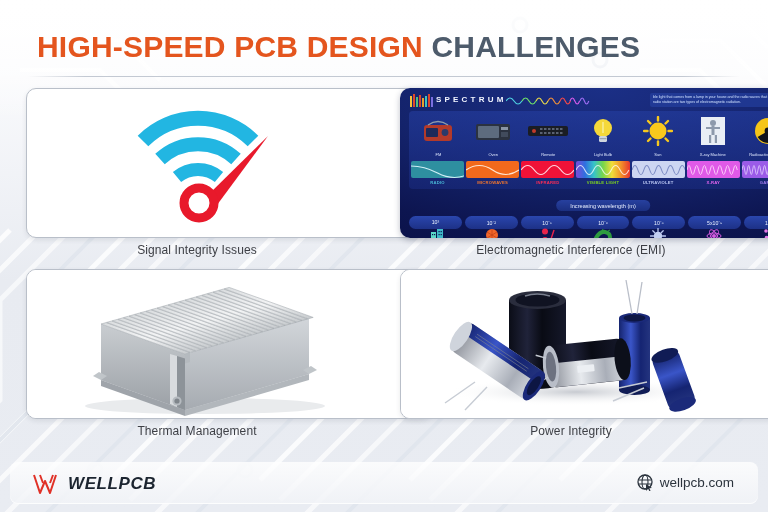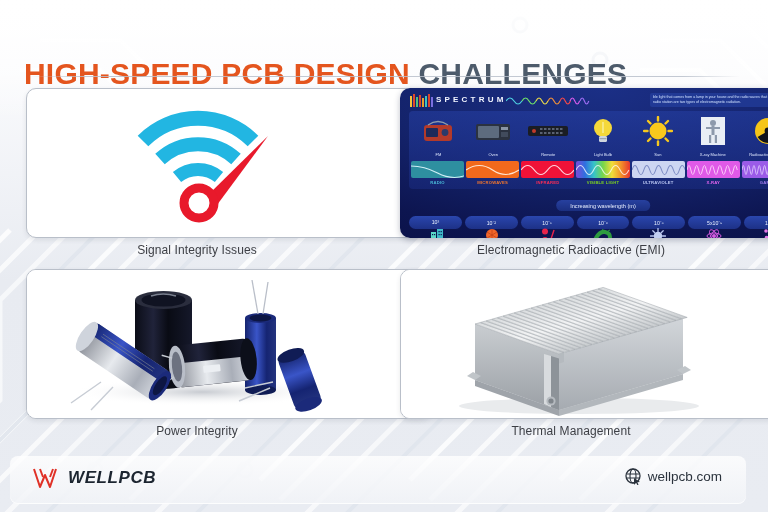--- a/index.html
+++ b/index.html
@@ -19,24 +19,23 @@
 
   
   .topfade{
     position:absolute;left:0;right:0;top:0;height:120px;
     background:linear-gradient(180deg,rgba(255,255,255,.97),rgba(255,255,255,.55) 60%,rgba(255,255,255,0));
     pointer-events:none;
   }
 
   
   .title{
-    position:absolute;left:24px;top:32px;
+    position:absolute;left:37px;top:32px;
     font-size:30px;font-weight:bold;letter-spacing:.2px;line-height:1;
     white-space:nowrap;
-    margin-top:27px;
   }
   .title .a{color:#e4551e;}
   .title .b{color:#4d5b6b;}
   .rule{
     position:absolute;left:28px;top:76px;width:712px;height:1px;
     background:linear-gradient(90deg,rgba(190,196,206,.0),rgba(185,192,203,.85) 8%,rgba(185,192,203,.85) 92%,rgba(190,196,206,0));
   }
 
   
   .grid{
@@ -103,21 +102,21 @@
   .scale{position:absolute;left:9px;right:9px;top:128px;display:flex;gap:3px;}
   .pill{
     flex:1;background:linear-gradient(180deg,#2a46ad,#1d3187);border-radius:7px;
     color:#e9f0ff;font-size:5.2px;text-align:center;padding:2.5px 0;
   }
   .objrow{position:absolute;left:9px;right:9px;top:140px;display:flex;}
   .obj{flex:1;text-align:center;font-size:11px;line-height:1;}
 
   
   .footer{
-    position:absolute;left:10px;right:22px;bottom:8px;height:48px;
+    position:absolute;left:10px;right:10px;bottom:8px;height:42px;
     border-radius:8px;
     background:linear-gradient(180deg,rgba(255,255,255,.80),rgba(241,243,247,.86));
     box-shadow:0 -1px 0 rgba(255,255,255,.8) inset;
   }
   .brand{position:absolute;left:22px;top:10px;display:flex;align-items:center;gap:6px;}
   .brand-text{
     font-size:17px;font-weight:bold;font-style:italic;color:#1c2530;letter-spacing:.6px;
   }
   .site{
     position:absolute;right:24px;top:12px;display:flex;align-items:center;gap:6px;
@@ -488,21 +487,93 @@
                   <circle cx="4" cy="3" r="1.8"></circle>
                     <circle cx="10" cy="5" r="1.8"></circle>
                   <circle cx="4.5" cy="9.5" r="1.8"></circle>
                     <circle cx="10.5" cy="11" r="1.8"></circle>
                 </g>
               </svg>
             </div>
           </div>
         </div>
       </div>
-      <div class="caption">Electromagnetic Radioactive (EMI)</div>
+      <div class="caption">Electromagnetic Interference (EMI)</div>
+    </div>
+
+    <div class="cell">
+      <div class="card">
+        <svg viewBox="0 0 342 150" width="342" height="150" aria-hidden="true">
+          <defs>
+            <linearGradient id="fintop" x1="0" y1="0" x2="1" y2="0">
+              <stop offset="0%" stop-color="#d9dcde"></stop>
+                <stop offset="50%" stop-color="#f2f3f4"></stop>
+              <stop offset="100%" stop-color="#c6cacd"></stop>
+            </linearGradient>
+            <linearGradient id="sideg" x1="0" y1="0" x2="0" y2="1">
+              <stop offset="0%" stop-color="#c9cdd1"></stop>
+                <stop offset="100%" stop-color="#9ba0a6"></stop>
+            </linearGradient>
+            <linearGradient id="frontg" x1="0" y1="0" x2="0" y2="1">
+              <stop offset="0%" stop-color="#d2d6da"></stop>
+                <stop offset="100%" stop-color="#a6abb1"></stop>
+            </linearGradient>
+          </defs>
+          <rect width="342" height="150" fill="#ffffff"></rect>
+          <ellipse cx="178" cy="136" rx="120" ry="8" fill="#e9ebed"></ellipse>
+
+          <path d="M74 110 L158 140 L282 104 L198 78 Z" fill="#c4c8cc"></path>
+          <path d="M74 110 L74 116 L158 146 L158 140 Z" fill="#9fa4aa"></path>
+          <path d="M158 140 L158 146 L282 110 L282 104 Z" fill="#b2b7bc"></path>
+
+          <path d="M158 140 L282 104 L282 48 L158 84 Z" fill="url(#frontg)"></path>
+          <path d="M74 110 L158 140 L158 84 L74 54 Z" fill="url(#sideg)"></path>
+
+          <g>
+            <g fill="url(#fintop)" stroke="#9aa0a6" stroke-width="0.5">
+              <path d="M74 54 L158 84 L163 82.6 L79 52.6 Z"></path>
+              <path d="M79.6 52.4 L163.6 82.4 L168.6 81 L84.6 51 Z"></path>
+              <path d="M85.2 50.8 L169.2 80.8 L174.2 79.4 L90.2 49.4 Z"></path>
+              <path d="M90.8 49.2 L174.8 79.2 L179.8 77.8 L95.8 47.8 Z"></path>
+              <path d="M96.4 47.6 L180.4 77.6 L185.4 76.2 L101.4 46.2 Z"></path>
+              <path d="M102 46 L186 76 L191 74.6 L107 44.6 Z"></path>
+              <path d="M107.6 44.4 L191.6 74.4 L196.6 73 L112.6 43 Z"></path>
+              <path d="M113.2 42.8 L197.2 72.8 L202.2 71.4 L118.2 41.4 Z"></path>
+              <path d="M118.8 41.2 L202.8 71.2 L207.8 69.8 L123.8 39.8 Z"></path>
+              <path d="M124.4 39.6 L208.4 69.6 L213.4 68.2 L129.4 38.2 Z"></path>
+              <path d="M130 38 L214 68 L219 66.6 L135 36.6 Z"></path>
+              <path d="M135.6 36.4 L219.6 66.4 L224.6 65 L140.6 35 Z"></path>
+              <path d="M141.2 34.8 L225.2 64.8 L230.2 63.4 L146.2 33.4 Z"></path>
+              <path d="M146.8 33.2 L230.8 63.2 L235.8 61.8 L151.8 31.8 Z"></path>
+              <path d="M152.4 31.6 L236.4 61.6 L241.4 60.2 L157.4 30.2 Z"></path>
+              <path d="M158 30 L242 60 L247 58.6 L163 28.6 Z"></path>
+              <path d="M163.6 28.4 L247.6 58.4 L252.6 57 L168.6 27 Z"></path>
+              <path d="M169.2 26.8 L253.2 56.8 L258.2 55.4 L174.2 25.4 Z"></path>
+              <path d="M174.8 25.2 L258.8 55.2 L263.8 53.8 L179.8 23.8 Z"></path>
+              <path d="M180.4 23.6 L264.4 53.6 L269.4 52.2 L185.4 22.2 Z"></path>
+              <path d="M186 22 L270 52 L275 50.6 L191 20.6 Z"></path>
+              <path d="M191.6 20.4 L275.6 50.4 L280.6 49 L196.6 19 Z"></path>
+              <path d="M197.2 18.8 L281.2 48.8 L286.2 47.4 L202.2 17.4 Z"></path>
+            </g>
+
+            <g fill="#b4b9be" opacity=".9">
+              <path d="M158 84 L163 82.6 L163 92 L158 93.4 Z"></path>
+            </g>
+          </g>
+
+          <path d="M150 86 L158 88.6 L158 140 L150 137 Z" fill="#8d9399"></path>
+          <path d="M143 84 L150 86 L150 137 L143 134 Z" fill="#d8dbde"></path>
+
+          <circle cx="150" cy="131" r="4.6" fill="#b6bbc0"></circle>
+          <circle cx="150" cy="131" r="2.6" fill="#7f858b"></circle>
+          <path d="M74 110 L66 106 L72 102 L80 106 Z" fill="#c0c5c9"></path>
+          <path d="M282 104 L290 100 L284 96 L276 100 Z" fill="#c0c5c9"></path>
+        </svg>
+      </div>
+      <div class="caption">Thermal Management</div>
     </div>
 
     <div class="cell">
       <div class="card">
         <svg viewBox="0 0 342 150" width="342" height="150" aria-hidden="true">
           <defs>
             <linearGradient id="capBlk" x1="0" y1="0" x2="1" y2="0">
               <stop offset="0%" stop-color="#0b0d17"></stop>
                 <stop offset="32%" stop-color="#20233a"></stop>
               <stop offset="58%" stop-color="#090b14"></stop>
@@ -574,92 +645,20 @@
             <rect x="248" y="94" width="52" height="28" rx="4" fill="url(#capBlu)"></rect>
             <ellipse cx="300" cy="108" rx="6" ry="14" fill="#1b2a7a"></ellipse>
             <ellipse cx="248" cy="108" rx="6" ry="14" fill="#101c55"></ellipse>
           </g>
           <path d="M243 118 L212 131" stroke="#c7ccd4" stroke-width="1.4"></path>
           <path d="M246 112 L218 118" stroke="#c7ccd4" stroke-width="1.4"></path>
         </svg>
       </div>
       <div class="caption">Power Integrity</div>
     </div>
-
-    <div class="cell">
-      <div class="card">
-        <svg viewBox="0 0 342 150" width="342" height="150" aria-hidden="true">
-          <defs>
-            <linearGradient id="fintop" x1="0" y1="0" x2="1" y2="0">
-              <stop offset="0%" stop-color="#d9dcde"></stop>
-                <stop offset="50%" stop-color="#f2f3f4"></stop>
-              <stop offset="100%" stop-color="#c6cacd"></stop>
-            </linearGradient>
-            <linearGradient id="sideg" x1="0" y1="0" x2="0" y2="1">
-              <stop offset="0%" stop-color="#c9cdd1"></stop>
-                <stop offset="100%" stop-color="#9ba0a6"></stop>
-            </linearGradient>
-            <linearGradient id="frontg" x1="0" y1="0" x2="0" y2="1">
-              <stop offset="0%" stop-color="#d2d6da"></stop>
-                <stop offset="100%" stop-color="#a6abb1"></stop>
-            </linearGradient>
-          </defs>
-          <rect width="342" height="150" fill="#ffffff"></rect>
-          <ellipse cx="178" cy="136" rx="120" ry="8" fill="#e9ebed"></ellipse>
-
-          <path d="M74 110 L158 140 L282 104 L198 78 Z" fill="#c4c8cc"></path>
-          <path d="M74 110 L74 116 L158 146 L158 140 Z" fill="#9fa4aa"></path>
-          <path d="M158 140 L158 146 L282 110 L282 104 Z" fill="#b2b7bc"></path>
-
-          <path d="M158 140 L282 104 L282 48 L158 84 Z" fill="url(#frontg)"></path>
-          <path d="M74 110 L158 140 L158 84 L74 54 Z" fill="url(#sideg)"></path>
-
-          <g>
-            <g fill="url(#fintop)" stroke="#9aa0a6" stroke-width="0.5">
-              <path d="M74 54 L158 84 L163 82.6 L79 52.6 Z"></path>
-              <path d="M79.6 52.4 L163.6 82.4 L168.6 81 L84.6 51 Z"></path>
-              <path d="M85.2 50.8 L169.2 80.8 L174.2 79.4 L90.2 49.4 Z"></path>
-              <path d="M90.8 49.2 L174.8 79.2 L179.8 77.8 L95.8 47.8 Z"></path>
-              <path d="M96.4 47.6 L180.4 77.6 L185.4 76.2 L101.4 46.2 Z"></path>
-              <path d="M102 46 L186 76 L191 74.6 L107 44.6 Z"></path>
-              <path d="M107.6 44.4 L191.6 74.4 L196.6 73 L112.6 43 Z"></path>
-              <path d="M113.2 42.8 L197.2 72.8 L202.2 71.4 L118.2 41.4 Z"></path>
-              <path d="M118.8 41.2 L202.8 71.2 L207.8 69.8 L123.8 39.8 Z"></path>
-              <path d="M124.4 39.6 L208.4 69.6 L213.4 68.2 L129.4 38.2 Z"></path>
-              <path d="M130 38 L214 68 L219 66.6 L135 36.6 Z"></path>
-              <path d="M135.6 36.4 L219.6 66.4 L224.6 65 L140.6 35 Z"></path>
-              <path d="M141.2 34.8 L225.2 64.8 L230.2 63.4 L146.2 33.4 Z"></path>
-              <path d="M146.8 33.2 L230.8 63.2 L235.8 61.8 L151.8 31.8 Z"></path>
-              <path d="M152.4 31.6 L236.4 61.6 L241.4 60.2 L157.4 30.2 Z"></path>
-              <path d="M158 30 L242 60 L247 58.6 L163 28.6 Z"></path>
-              <path d="M163.6 28.4 L247.6 58.4 L252.6 57 L168.6 27 Z"></path>
-              <path d="M169.2 26.8 L253.2 56.8 L258.2 55.4 L174.2 25.4 Z"></path>
-              <path d="M174.8 25.2 L258.8 55.2 L263.8 53.8 L179.8 23.8 Z"></path>
-              <path d="M180.4 23.6 L264.4 53.6 L269.4 52.2 L185.4 22.2 Z"></path>
-              <path d="M186 22 L270 52 L275 50.6 L191 20.6 Z"></path>
-              <path d="M191.6 20.4 L275.6 50.4 L280.6 49 L196.6 19 Z"></path>
-              <path d="M197.2 18.8 L281.2 48.8 L286.2 47.4 L202.2 17.4 Z"></path>
-            </g>
-
-            <g fill="#b4b9be" opacity=".9">
-              <path d="M158 84 L163 82.6 L163 92 L158 93.4 Z"></path>
-            </g>
-          </g>
-
-          <path d="M150 86 L158 88.6 L158 140 L150 137 Z" fill="#8d9399"></path>
-          <path d="M143 84 L150 86 L150 137 L143 134 Z" fill="#d8dbde"></path>
-
-          <circle cx="150" cy="131" r="4.6" fill="#b6bbc0"></circle>
-          <circle cx="150" cy="131" r="2.6" fill="#7f858b"></circle>
-          <path d="M74 110 L66 106 L72 102 L80 106 Z" fill="#c0c5c9"></path>
-          <path d="M282 104 L290 100 L284 96 L276 100 Z" fill="#c0c5c9"></path>
-        </svg>
-      </div>
-      <div class="caption">Thermal Management</div>
-    </div>
   </div>
 
   <div class="footer">
     <div class="brand">
       <svg width="30" height="24" viewBox="0 0 30 24" aria-hidden="true">
         <g fill="none" stroke="#e03127" stroke-width="2" stroke-linejoin="round">
           <path d="M2 3 L8 21 L13 9 L18 21 L24 3"></path>
           <path d="M8 3 L11 11"></path>
           <path d="M21 3 L18 11"></path>
         </g>

